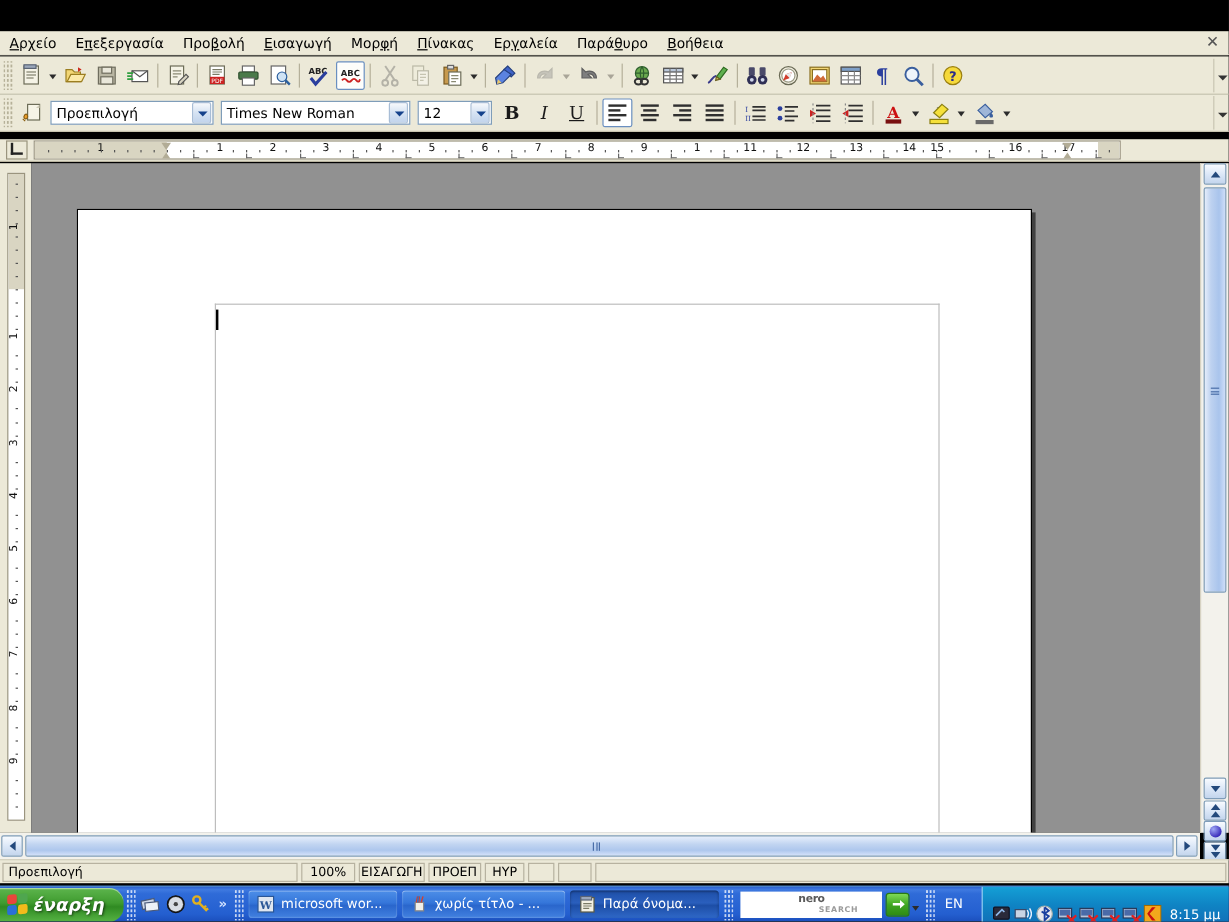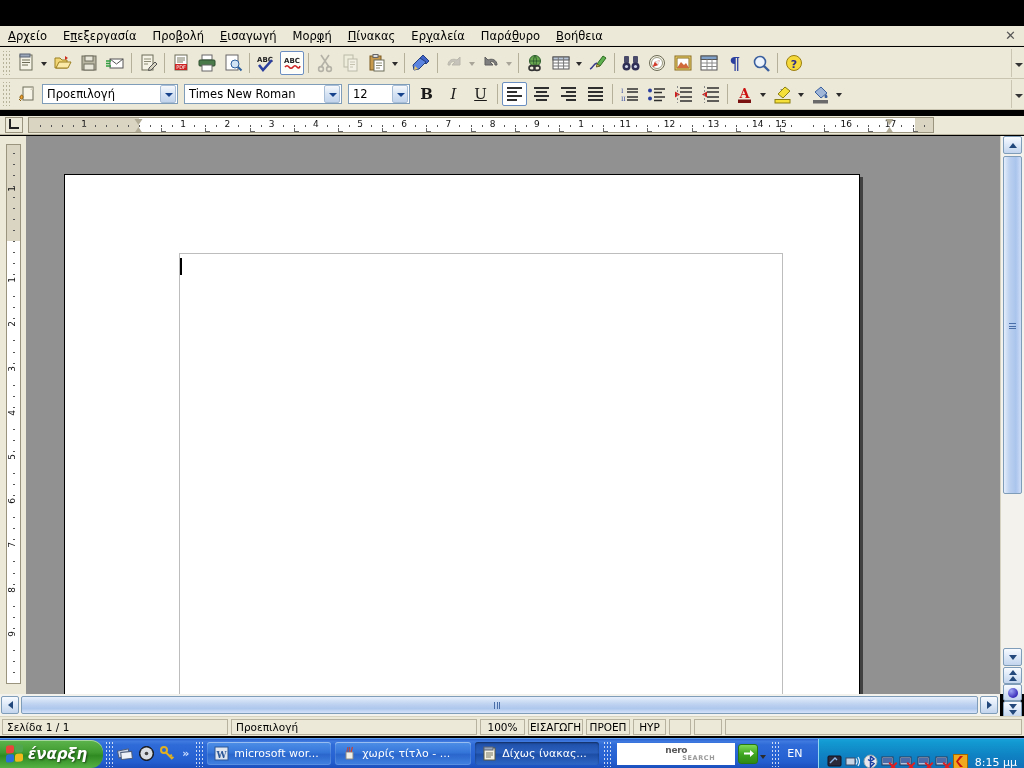--- a/index.html
+++ b/index.html
@@ -994,21 +994,20 @@
           <i></i>
           <i></i>
         </div>
     </div>
     <div class="sb-btn" style="left:980px; top:2px; width:18px; height:18px;">
       <span class="arrow right"></span>
     </div>
   </div>
 
   <div class="statusbar">
-    <div class="sfield" style="width:226px">Σελίδα 1 / 1</div>
     <div class="sfield" style="width:246px">Προεπιλογή</div>
     <div class="sfield" style="width:45px; justify-content:center">100%</div>
     <div class="sfield" style="width:55px; justify-content:center">ΕΙΣΑΓΩΓΗ</div>
     <div class="sfield" style="width:44px; justify-content:center">ΠΡΟΕΠ</div>
     <div class="sfield" style="width:33px; justify-content:center">ΗΥΡ</div>
     <div class="sfield" style="width:22px"></div>
     <div class="sfield" style="width:28px"></div>
     <div class="sfield" style="flex:1 1 auto"></div>
   </div>
 
@@ -1073,21 +1072,21 @@
     <div class="taskbtn active" style="width:124px">
       <span class="ticon">
         <svg width="15" height="15" viewBox="0 0 15 15">
           <rect x="2" y="2" width="11" height="12" fill="#f3f1e4" stroke="#5a5a45"></rect>
           <rect x="2" y="1" width="9" height="3" fill="#9aa7bb" stroke="#5a6475"></rect>
           <g stroke="#7a7a65">
               <path d="M4 7h7M4 9h7M4 11h5"></path>
             </g>
         </svg>
       </span>
-      <span>Δίχως ίνακας...</span>
+      <span>Παρά όνομα...</span>
     </div>
 
     <div class="tb-sep-grip"></div>
 
     <div class="nerobar">
       <span class="n1">nero</span>
       <span class="n2">SEARCH</span>
     </div>
     <div class="gobtn">
       <svg width="13" height="13" viewBox="0 0 13 13">

